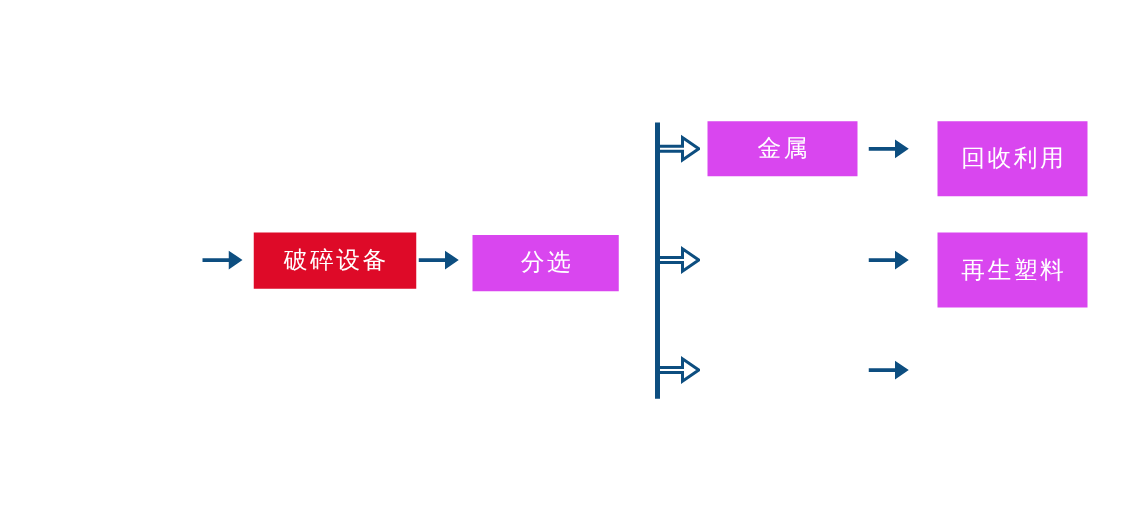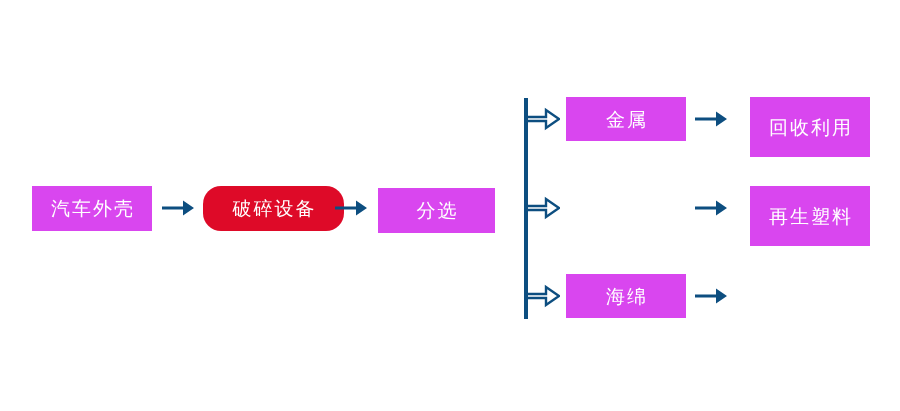--- a/index.html
+++ b/index.html
@@ -29,21 +29,21 @@
     text-indent: 2px;
     white-space: nowrap;
     box-sizing: border-box;
     user-select: none;
   }
   .node.blue { background: #d946ef; }
   .node.red  { background: #de0a28; }
 
   
   #node-shell   { left: 32px;  top: 186px; width: 120px; height: 45px; }
-  #node-crusher { left: 203px; top: 186px; width: 141px; height: 45px; border-radius: 18px; }
+  #node-crusher { left: 203px; top: 186px; width: 130px; height: 45px; }
   #node-sort    { left: 378px; top: 188px; width: 117px; height: 45px; }
 
   
   .col-a { left: 566px; width: 120px; height: 44px; }
   
   .col-b { left: 750px; width: 120px; height: 60px; }
 
   .row-1 { top: 97px; }
   .row-2 { top: 186px; }
   .row-3 { top: 274px; }
@@ -94,21 +94,20 @@
     height: 4px;
     background: #0d4e80;
     opacity: 0;
   }
 </style>
 </head>
 <body>
 
 <div id="diagram">
 
-  <div id="node-shell" class="node blue">汽车外壳</div>
 
   <span class="arrow" id="arrow-1">
     <svg viewBox="0 0 34 26" xmlns="http://www.w3.org/2000/svg">
       <path d="M1 11.5 H22 V5.5 L33 13 L22 20.5 V14.5 H1 Z" fill="#0d4e80"></path>
     </svg>
   </span>
 
   <div id="node-crusher" class="node red">破碎设备</div>
 
   <span class="arrow" id="arrow-2">
@@ -146,20 +145,19 @@
       <path d="M1 11.5 H22 V5.5 L33 13 L22 20.5 V14.5 H1 Z" fill="#0d4e80"></path>
     </svg>
   </span>
   <div class="node blue col-b row-2">再生塑料</div>
 
   <span class="branch-arrow ba-3">
     <svg viewBox="0 0 34 26" xmlns="http://www.w3.org/2000/svg">
       <path d="M0 11 H20 V4 L33 13 L20 22 V15 H0 Z" fill="none" stroke="#0d4e80" stroke-width="2.4" stroke-linejoin="miter"></path>
     </svg>
   </span>
-  <div class="node blue col-a row-3">海绵</div>
   <span class="arrow arrow-mid-3">
     <svg viewBox="0 0 34 26" xmlns="http://www.w3.org/2000/svg">
       <path d="M1 11.5 H22 V5.5 L33 13 L22 20.5 V14.5 H1 Z" fill="#0d4e80"></path>
     </svg>
   </span>
 
 </div>
 
 </body></html>

